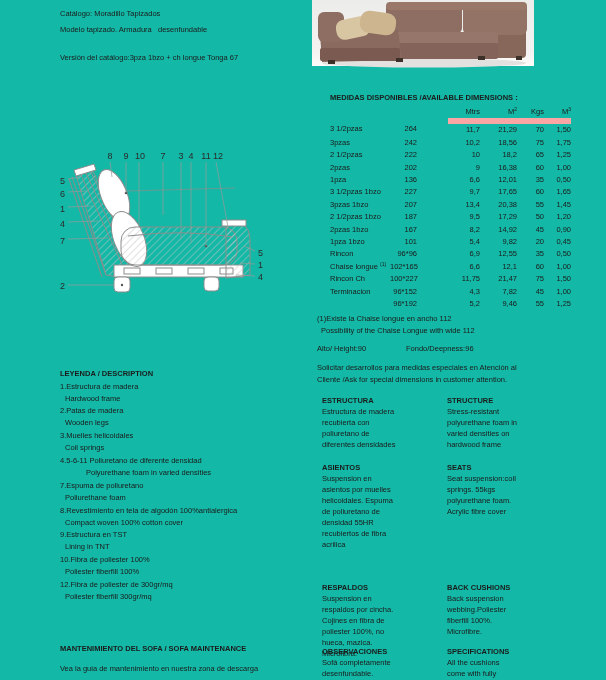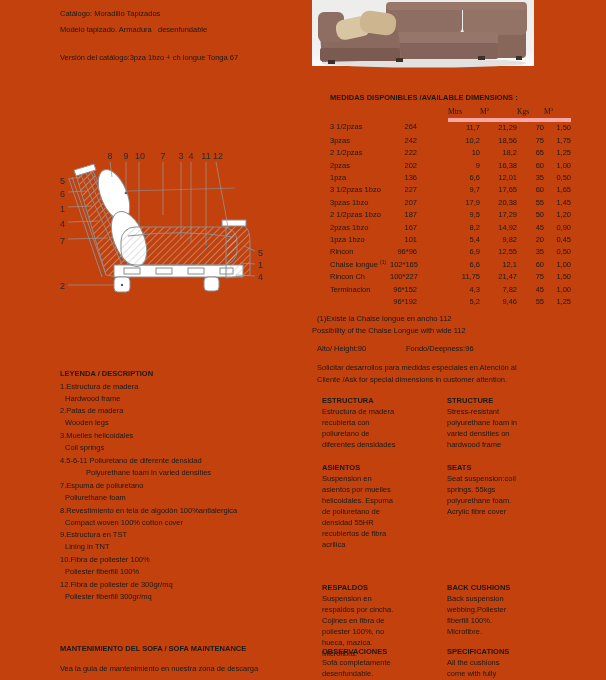--- a/index.html
+++ b/index.html
@@ -1,19 +1,19 @@
 <!DOCTYPE html>
 <html><head>
 <meta charset="utf-8">
 <style>
   * { margin:0; padding:0; box-sizing:border-box; }
   html,body { background:#ffffff; }
   .page {
     position:relative; width:606px; height:680px;
-    background:#c2410c; overflow:hidden;
+    background:#14b8a6; overflow:hidden;
     font-family:"Liberation Sans", sans-serif;
     color:#1b1b1b; font-size:7.5px; line-height:12px;
   }
   .abs { position:absolute; }
   .prewrap { white-space:pre-wrap; }
 
   
   .hdr-info { left:60px; top:6px; width:240px; }
   .hdr-info .l { line-height:16px; }
   .hdr-info .l3 { margin-top:12px; }
@@ -29,26 +29,26 @@
   .dim-block { left:330px; top:92px; width:250px; }
   .dim-title { font-weight:bold; margin-bottom:2px; }
   table.dims { border-collapse:collapse; table-layout:fixed; width:241px; }
   table.dims td, table.dims th { padding:0; font-weight:normal; font-size:7.5px; line-height:12.4px; }
   table.dims col.c1{width:60px} table.dims col.c2{width:27px}
   table.dims col.c3{width:31px} table.dims col.c4{width:32px}
   table.dims col.c5{width:37px} table.dims col.c6{width:27px}
   table.dims col.c7{width:27px}
   .c-name { text-align:left; overflow:hidden; white-space:nowrap; }
   .c-num  { text-align:right; white-space:nowrap; }
-  th.hdr  { text-align:left; border-bottom:4px solid #fca5a5;font-family:Liberation Serif, serif; }
+  th.hdr  { text-align:right; border-bottom:6px solid #fca5a5; }
   sup { font-size:5px; vertical-align:super; line-height:0; }
 
   
   .note1 { left:317px; top:313px; width:250px; }
-  .note2 { left:312px; top:325px; width:250px; }
+  .note2 { left:321px; top:325px; width:250px; }
   .alto  { left:317px; top:343px; }
   .fondo { left:406px; top:343px; }
   .special { left:317px; top:362px; width:245px; line-height:11.5px; }
 
   
   .legend { left:60px; top:368px; width:280px; }
   .legend-title { font-weight:bold; line-height:12.6px; }
   .legend-item { margin-bottom:0.6px; }
   .legend-item div { line-height:12.1px; white-space:nowrap; }
   .leg-en { padding-left:5px; }
@@ -273,21 +273,21 @@
             <td class="c-num"></td>
             <td class="c-num">9,7</td>
             <td class="c-num">17,65</td>
             <td class="c-num">60</td>
             <td class="c-num">1,65</td>
           </tr>
           <tr>
             <td class="c-name">3pzas 1bzo</td>
             <td class="c-num">207</td>
             <td class="c-num"></td>
-            <td class="c-num">17,9</td>
+            <td class="c-num">13,4</td>
             <td class="c-num">20,38</td>
             <td class="c-num">55</td>
             <td class="c-num">1,45</td>
           </tr>
           <tr>
             <td class="c-name">2 1/2pzas 1bzo</td>
             <td class="c-num">187</td>
             <td class="c-num"></td>
             <td class="c-num">9,5</td>
             <td class="c-num">17,29</td>

